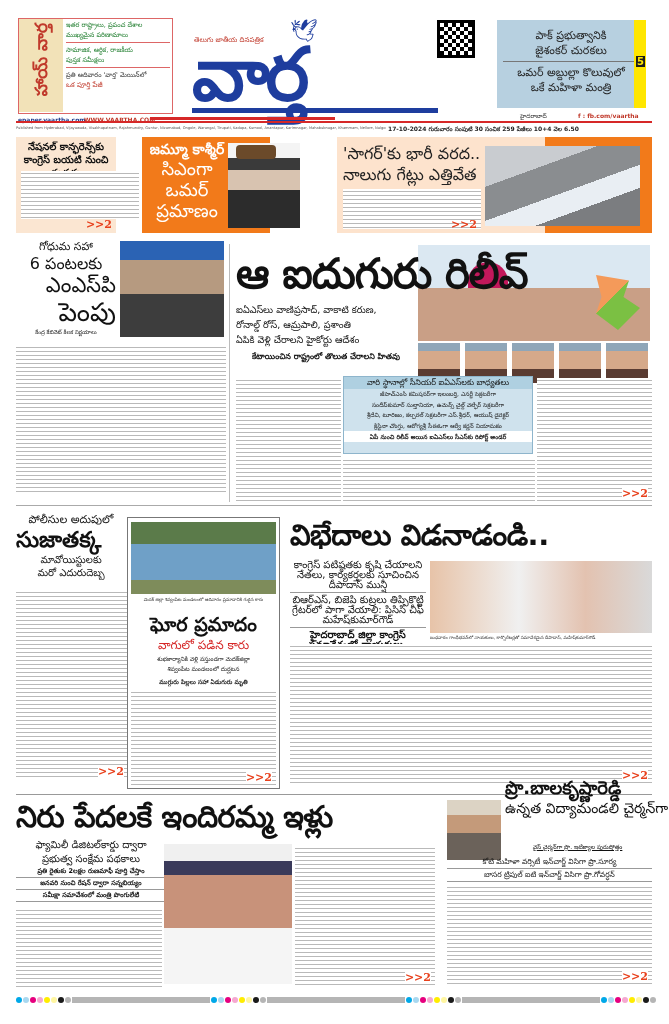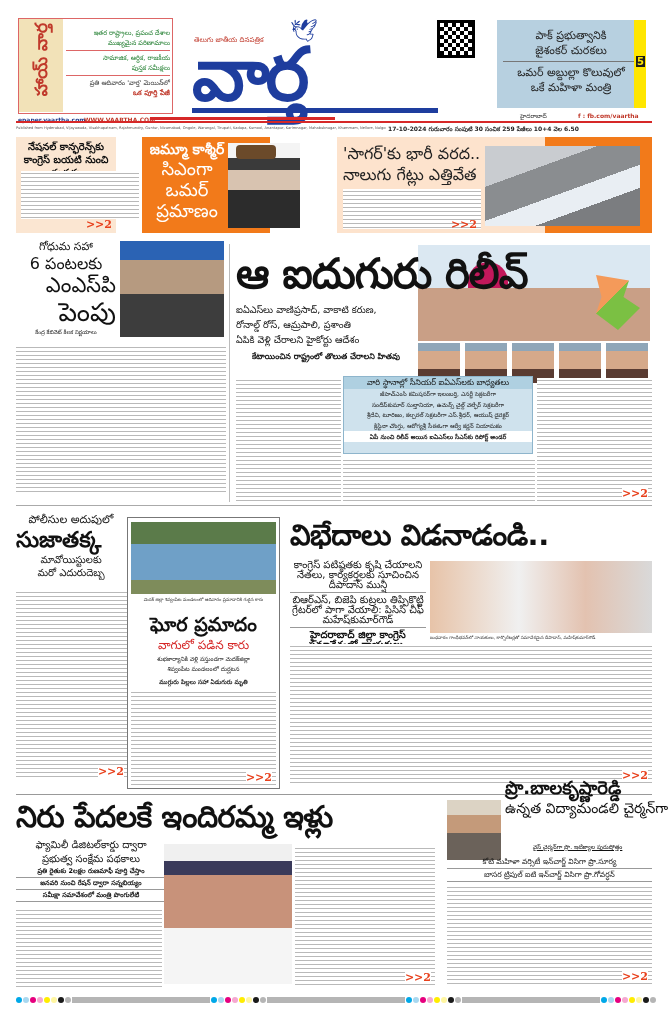--- a/index.html
+++ b/index.html
@@ -5,23 +5,23 @@
 *{box-sizing:border-box;margin:0;padding:0}
 html,body{width:669px;height:1024px;background:#fff;overflow:hidden}
 body{font-family:"DejaVu Sans",sans-serif;color:#111;position:relative}
 .abs{position:absolute}
 .body-lines{background:repeating-linear-gradient(#fff 0 2px,#b9b9b9 2px 3px,#fff 3px 4px);}
 .more{color:#e8401c;font-family:"DejaVu Serif",serif;font-size:11px;font-weight:bold;position:absolute;right:4px;bottom:2px}
 
 #promo{left:18px;top:18px;width:155px;height:96px;border:1px solid #d66;background:#fff}
 #promo-side{left:19px;top:19px;width:44px;height:93px;background:#f2e2b8}
 #promo-side span{display:block;writing-mode:vertical-rl;transform:rotate(180deg);font-weight:bold;color:#c0392b;font-size:17px;line-height:22px;margin:4px auto 0}
-#promo-text{left:66px;top:28px;width:104px;text-align:right;font-size:6.5px;line-height:10px;color:#1b7b2a}
+#promo-text{left:66px;top:20px;width:104px;text-align:left;font-size:6.5px;line-height:10px;color:#1b7b2a}
 #promo-text .d{border-top:1px solid #d66;margin:2px 0}
-#promo-text .r{color:#c0392b;font-weight:bold;font-size:7px}
+#promo-text .r{color:#c0392b;font-weight:normal;font-size:7px}
 #promo-text .b{color:#333}
 #ep-url{left:18px;top:116px;font-size:6px;color:#1e3d8f;font-weight:bold}
 #web-url{left:84px;top:116px;font-size:6px;color:#c0392b;font-weight:bold}
 #tagline{left:194px;top:36px;font-size:7px;color:#c0392b}
 #logo{left:192px;top:42px;width:240px;height:72px}
 #logo-text{position:absolute;left:0;top:-8px;font-family:"DejaVu Serif",serif;font-weight:bold;font-size:74px;color:#1e3d9e;letter-spacing:-4px;line-height:80px}
 #logo-bar{left:192px;top:108px;width:246px;height:5px;background:#1e3d9e}
 #bird{left:290px;top:18px;font-size:22px;color:#1e3d9e}
 #qr{left:437px;top:20px;width:38px;height:38px;background:
  conic-gradient(#000 25%,#fff 0 50%,#000 0 75%,#fff 0) 0 0/8px 8px;border:3px solid #000}

